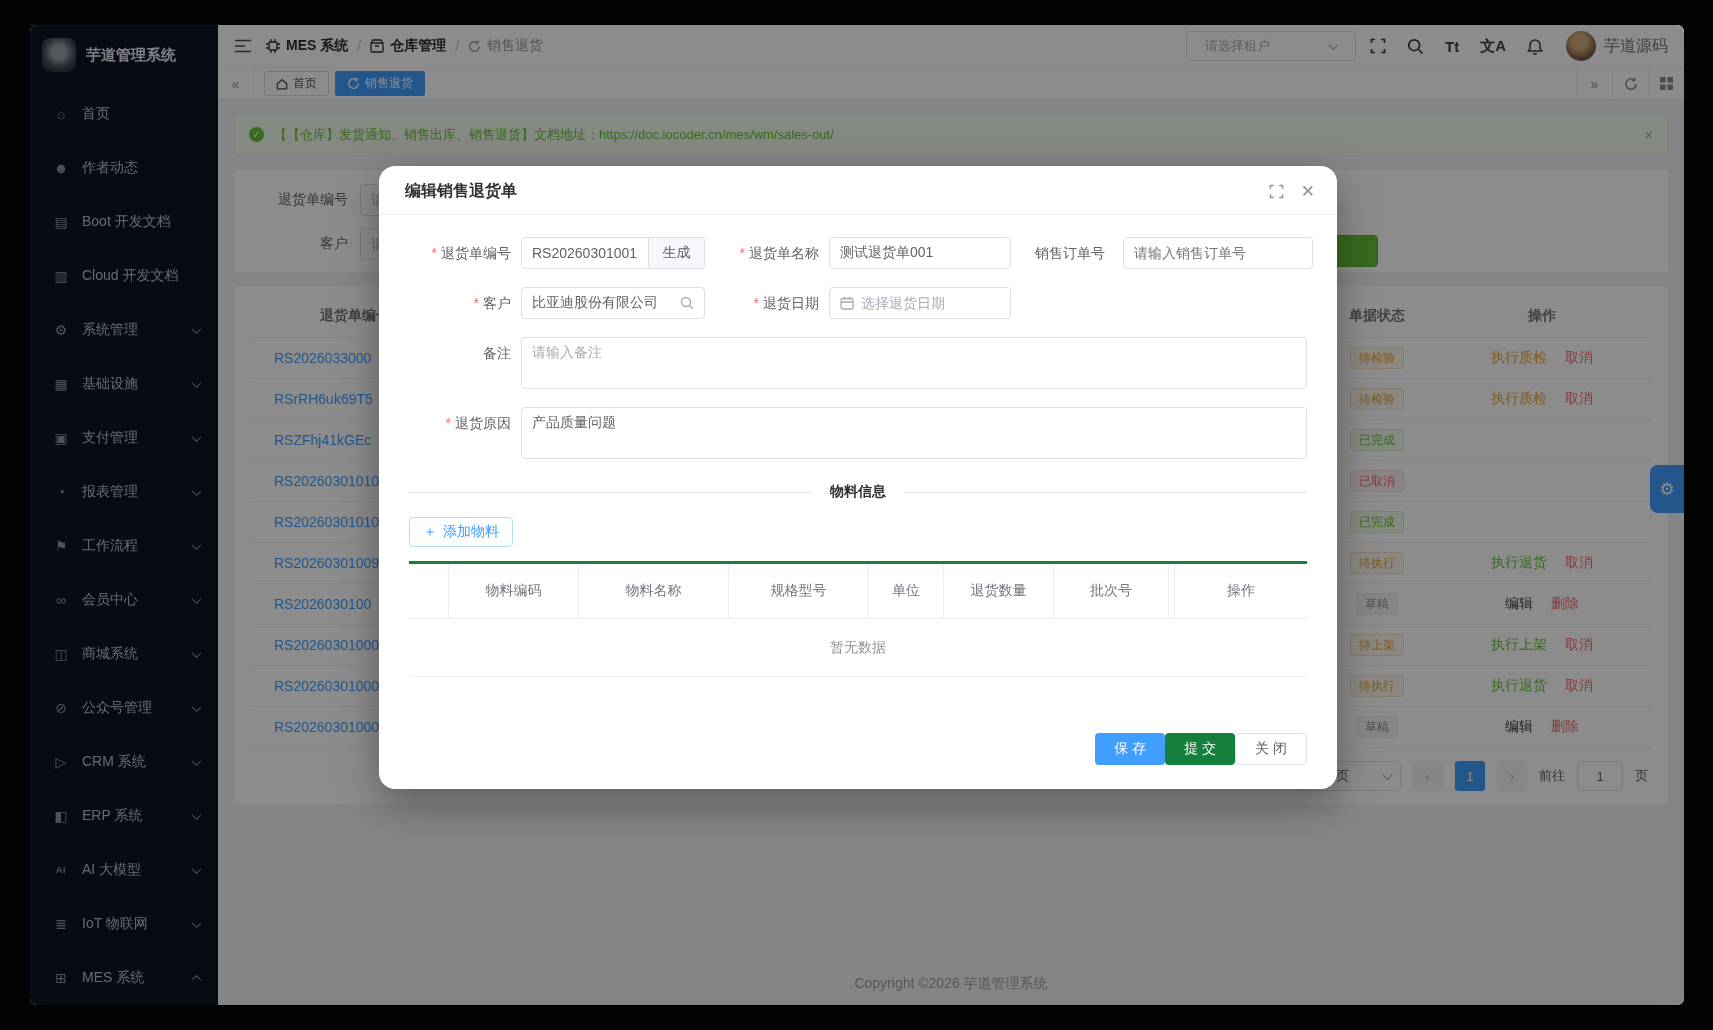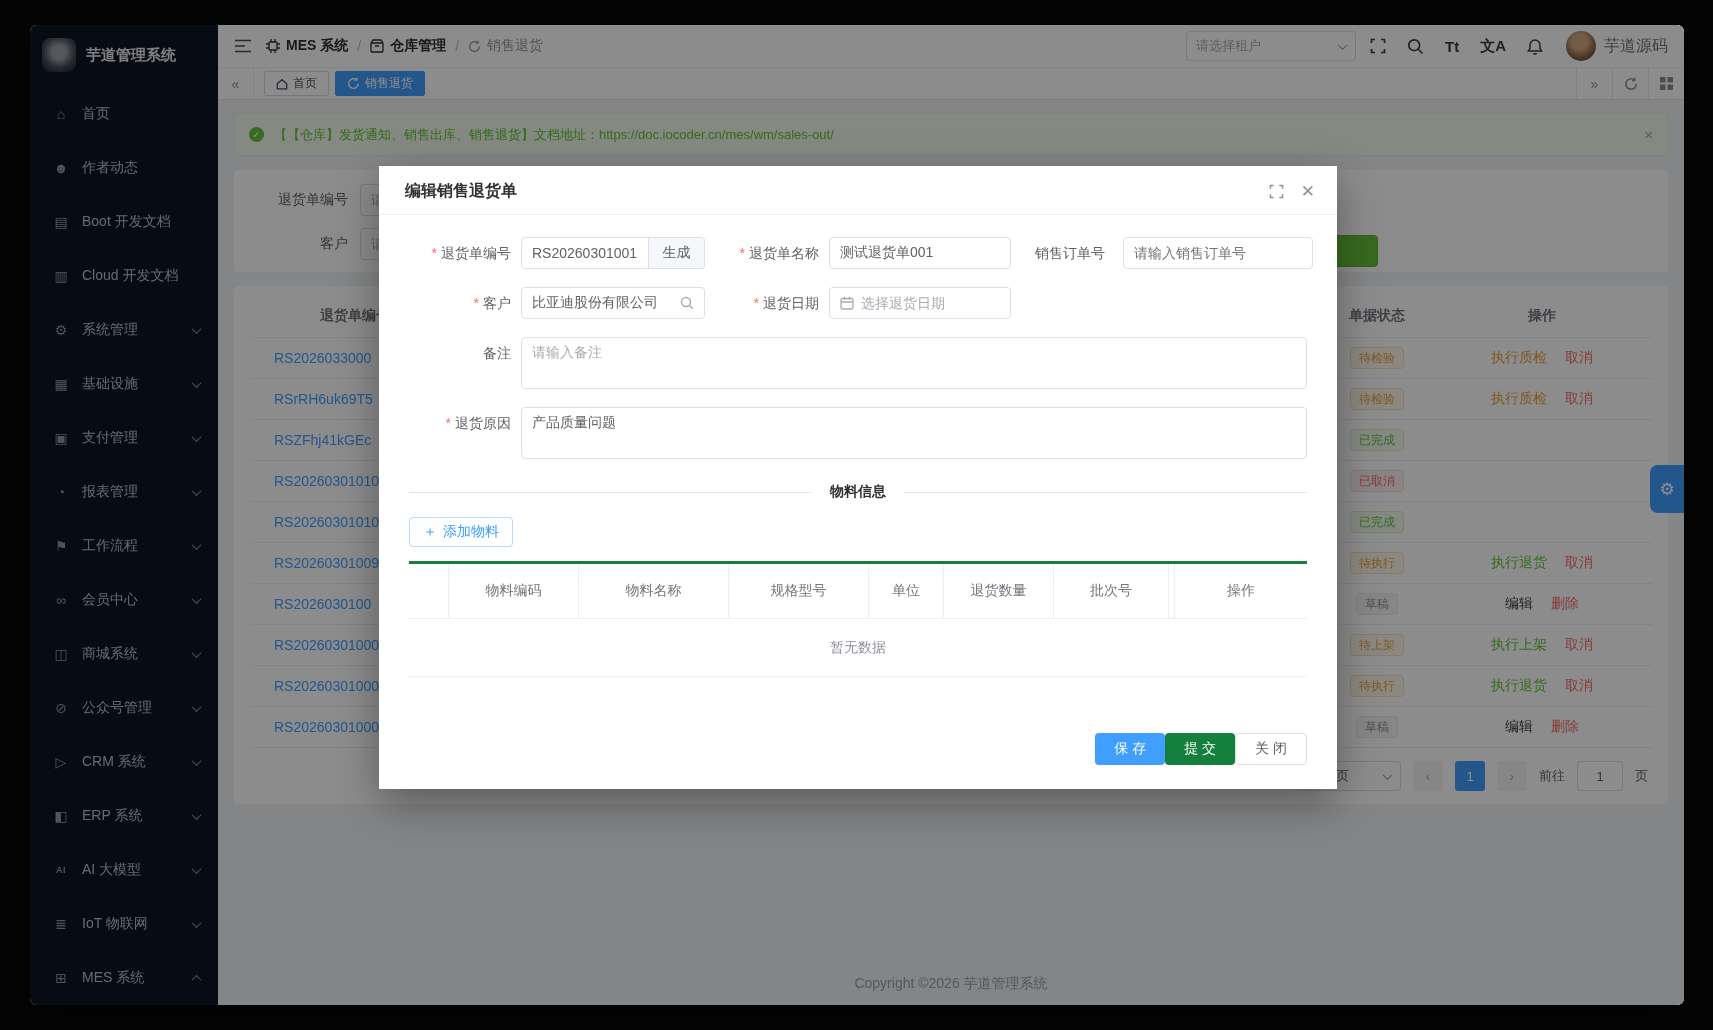--- a/index.html
+++ b/index.html
@@ -25,21 +25,21 @@
 
 .main{flex:1;display:flex;flex-direction:column;min-width:0;background:#f0f2f5}
 .navbar{height:42px;background:#fff;display:flex;align-items:center;padding:0 16px;gap:14px;flex-shrink:0}
 .hamburger{display:flex;align-items:center;cursor:pointer}
 .crumbs{display:flex;align-items:center;gap:9px;font-size:14px;flex:1;min-width:0}
 .crumb{display:flex;align-items:center;gap:6px;color:#2b2f36;font-weight:bold;white-space:nowrap}
 .crumb.last{color:#97999c;font-weight:normal}
 .crumb-ic{display:flex;align-items:center}
 .crumb-sep{color:#b9bcc2;font-weight:normal}
 .tenant{width:170px;height:30px;border:1px solid #dcdfe6;border-radius:4px;display:flex;
-  align-items:center;justify-content:space-between;padding:0 9px;background:#fff}
+  align-items:center;justify-content:space-between;padding:0 18px;background:#fff}
 .tenant-ph{color:#a8abb2;font-size:13px}
 .nav-icons{display:flex;align-items:center;gap:21px;color:#3a3d42}
 .txt-ic{font-size:15px;font-weight:bold;color:#3a3d42}
 .nav-user{display:flex;align-items:center;gap:8px;margin-left:2px}
 .avatar{width:30px;height:30px;border-radius:50%;
   background:radial-gradient(circle at 45% 36%,#d2aa80 0 30%,#8a6547 62%,#3f3126 100%)}
 .username{font-size:16px;color:#737373;white-space:nowrap}
 
 .tabbar{height:33px;background:#fff;border-top:1px solid #f2f2f2;border-bottom:1px solid #e4e4e4;
   display:flex;align-items:stretch;flex-shrink:0}
@@ -95,21 +95,21 @@
 .goto-input{width:46px;height:30px;border:1px solid #dcdfe6;border-radius:4px;text-align:center;
   font-size:13px;color:#606266;outline:none}
 .copyright{position:absolute;bottom:12px;left:0;right:0;text-align:center;color:#9b9ea5;font-size:14px}
 .settings-btn{position:absolute;right:0;top:365px;width:34px;height:48px;background:#409eff;
   border-radius:8px 0 0 8px;display:flex;align-items:center;justify-content:center;color:#fff;
   font-size:17px;cursor:pointer}
 
 .dim{position:absolute;inset:0;background:rgba(0,0,0,.45);z-index:40}
 
 .modal{position:absolute;left:379px;top:166px;width:958px;height:623px;background:#fff;
-  border-radius:0;z-index:60;box-shadow:0 14px 40px rgba(0,0,0,.35);display:flex;flex-direction:column}
+  border-radius:16px;z-index:60;box-shadow:0 14px 40px rgba(0,0,0,.35);display:flex;flex-direction:column}
 .modal-head{display:flex;align-items:center;padding:15px 22px 12px 26px;border-bottom:1px solid #f0f0f0}
 .modal-title{flex:1;font-size:16px;color:#303133;font-weight:bold}
 .modal-tools{display:flex;align-items:center;gap:17px;color:#909399}
 .modal-x{font-size:17px;color:#909399;cursor:pointer;line-height:1}
 .modal-body{flex:1;padding:22px 30px 0;overflow:hidden}
 .frow{display:flex;margin-bottom:18px}
 .fitem{display:flex;align-items:flex-start}
 .flabel{font-size:14px;color:#606266;line-height:32px;text-align:right;padding-right:10px;white-space:nowrap}
 .w112{width:112px}.w124{width:124px}.w104{width:104px}
 .req::before{content:"*";color:#f56c6c;margin-right:4px}

